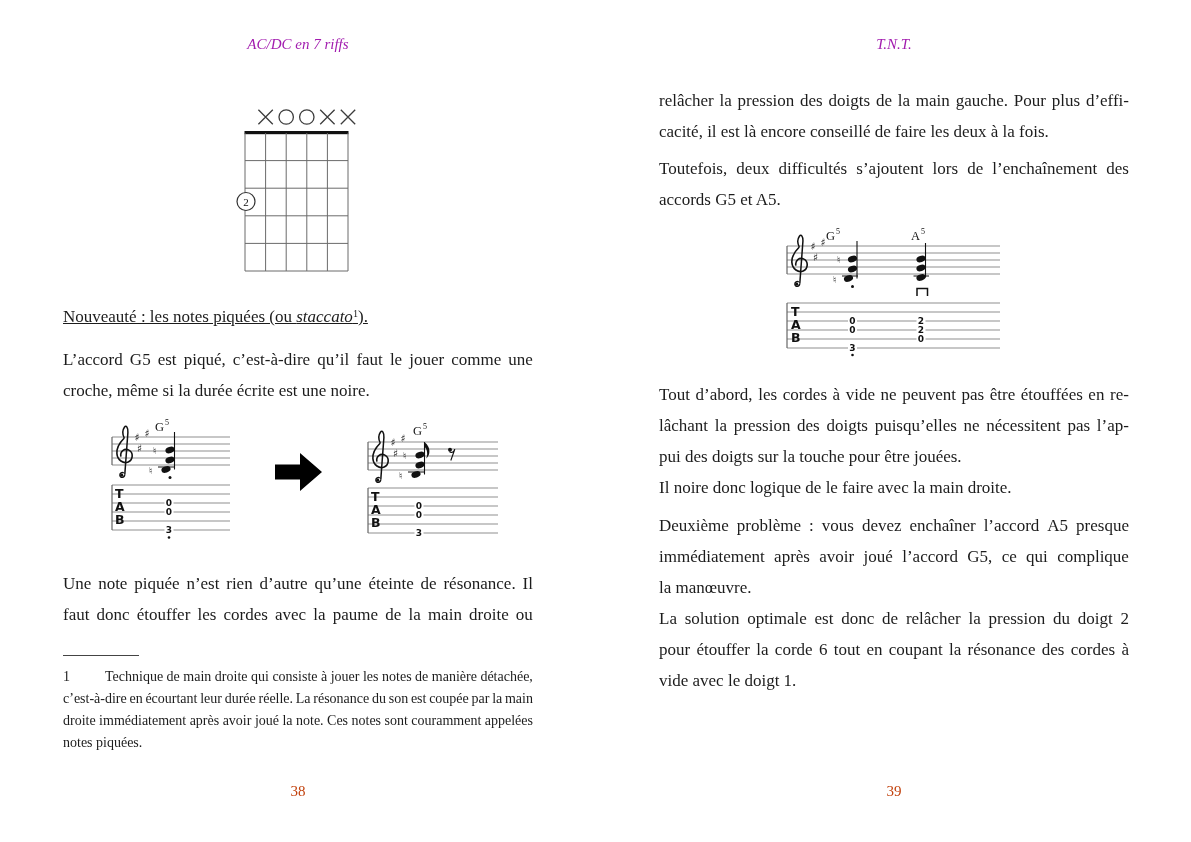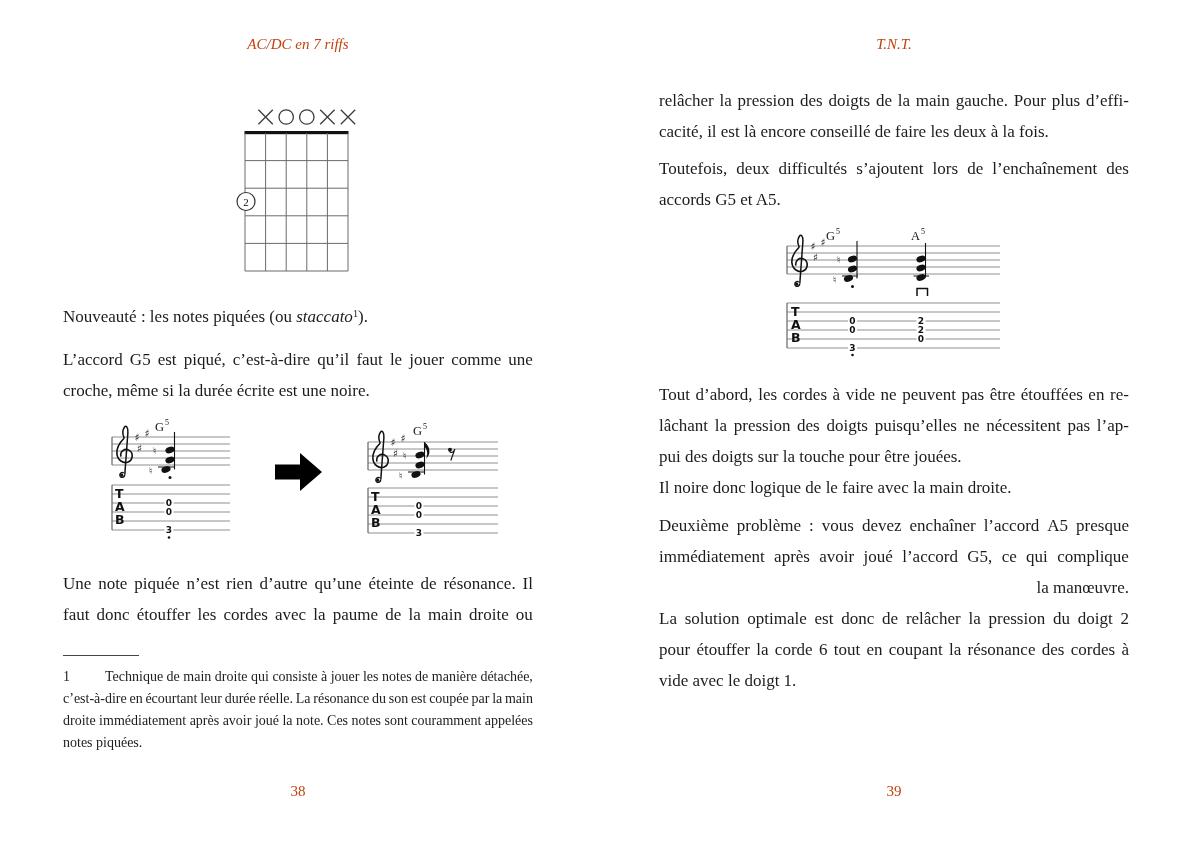--- a/index.html
+++ b/index.html
@@ -2,21 +2,21 @@
 <html><head>
 <meta charset="utf-8">
 <style>
   html,body{margin:0;padding:0}
   body{
     width:1191px;height:842px;position:relative;overflow:hidden;
     background:#ffffff;color:#1c1c1c;
     font-family:"Liberation Serif","DejaVu Serif",serif;
   }
   .abs{position:absolute}
-  .header{font-style:italic;font-size:15px;text-align:center;color:#c2410c}
+  .header{font-style:italic;font-size:15px;text-align:center;color:#a21caf}
   .pagenum{font-size:15px;text-align:center;color:#c2410c}
   .para{position:absolute}
   .line{white-space:nowrap}
   .jline{display:flex;justify-content:space-between}
   .it{font-style:italic}
   .sup{font-size:0.6em;vertical-align:0.5em}
   .mark{display:inline-block;width:42px}
   .fnrule{position:absolute;background:#444;height:1px}
   
   .staffline{stroke:#8f8f8f;stroke-width:1;fill:none}
@@ -215,21 +215,21 @@
     <rect class="knock" x="131.5" y="108" width="9" height="9.5"></rect>
     <text class="tabN" x="136" y="98.5">2</text>
     <text class="tabN" x="136" y="107.5">2</text>
     <text class="tabN" x="136" y="116.5">0</text>
   </g>
 </svg>
 
 <div class="abs pagenum" style="left:659px;top:783px;width:470px">39</div>
 
 <div id="text-layer">
-    <div class="para" style="left: 63px; top: 298px; width: 470px; font-size: 17px;">
+    <div class="para" style="left: 63px; top: 298px; width: 470px; font-size: 17px; text-decoration: underline;">
       <div class="line" style="height: 31px; line-height: 31px;"><span>Nouveauté : les notes piquées (ou </span><span class="it">staccato</span><span class="sup">1</span><span>).</span></div>
     </div>
     <div class="para" style="left: 63px; top: 344px; width: 470px; font-size: 17px;">
       <div class="line jline" style="height: 31px; line-height: 31px;">
         <span><span>L’accord</span></span>
         <span><span>G5</span></span>
         <span><span>est</span></span>
         <span><span>piqué,</span></span>
         <span><span>c’est-à-dire</span></span>
         <span><span>qu’il</span></span>
@@ -376,21 +376,21 @@
         <span><span>ne</span></span>
         <span><span>nécessitent</span></span>
         <span><span>pas</span></span>
         <span><span>l’ap-</span></span>
       </div>
       <div class="line" style="height: 31px; line-height: 31px;"><span>pui des doigts sur la touche pour être jouées.</span></div>
     </div>
     <div class="para" style="left: 659px; top: 472px; width: 470px; font-size: 17px;">
       <div class="line" style="height: 31px; line-height: 31px;"><span>Il noire donc logique de le faire avec la main droite.</span></div>
     </div>
-    <div class="para" style="left: 659px; top: 510px; width: 470px; font-size: 17px; text-align: right;">
+    <div class="para" style="left: 659px; top: 510px; width: 470px; font-size: 17px;">
       <div class="line jline" style="height: 31px; line-height: 31px;">
         <span><span>Deuxième</span></span>
         <span><span>problème</span></span>
         <span><span>:</span></span>
         <span><span>vous</span></span>
         <span><span>devez</span></span>
         <span><span>enchaîner</span></span>
         <span><span>l’accord</span></span>
         <span><span>A5</span></span>
         <span><span>presque</span></span>

